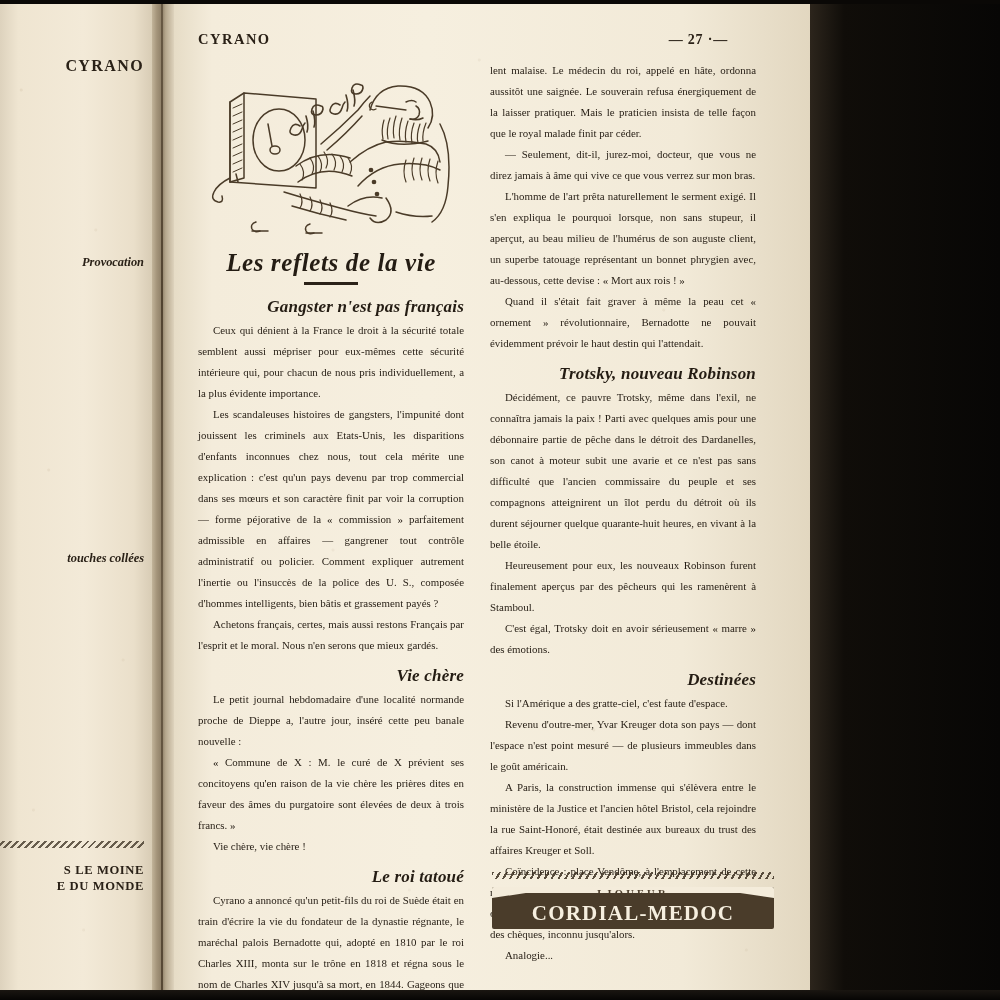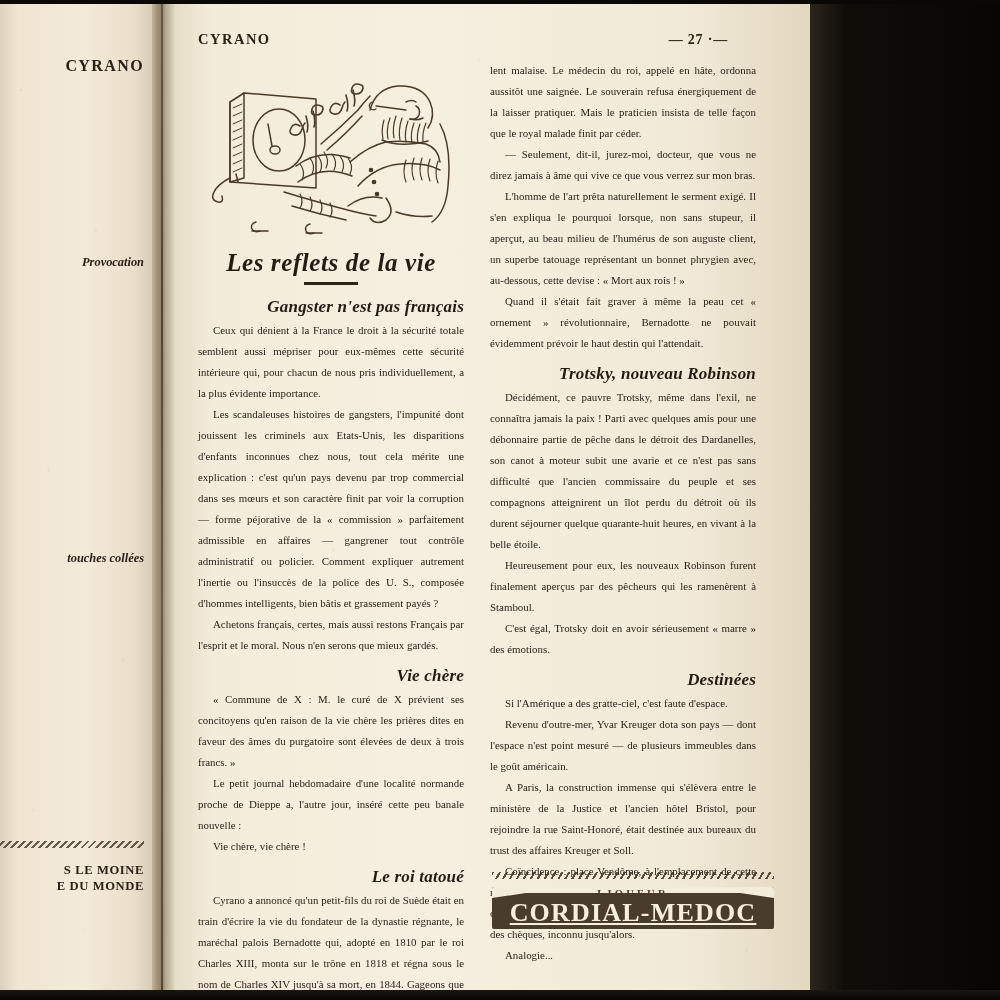--- a/index.html
+++ b/index.html
@@ -268,26 +268,25 @@
     font-size: 10.5px;
     letter-spacing: 3.2px;
     color: #4a3c2a;
     z-index: 3;
   }
   #liqueur-ad .main {
     position: absolute;
     top: 12px; left: 0; right: 0;
     text-align: center;
     font-weight: bold;
-    font-size: 26px;
+    font-size: 21px;
     letter-spacing: 1.2px;
     color: #f6efdf;
     line-height: 28px;
     z-index: 3;
-    text-decoration: underline;
   }
 </style>
 </head>
 <body>
 
 <div id="scan">
 
   <div id="left-page">
     <div class="grain"></div>
     <div id="left-col">
@@ -470,22 +469,22 @@
 
         <div class="banner">Les reflets de la vie</div>
         <div class="banner-rule"></div>
 
         <div class="sec-head">Gangster n'est pas français</div>
         <p>Ceux qui dénient à la France le droit à la sécurité totale semblent aussi mépriser pour eux-mêmes cette sécurité intérieure qui, pour chacun de nous pris individuellement, a la plus évidente importance.</p>
         <p>Les scandaleuses histoires de gangsters, l'impunité dont jouissent les criminels aux Etats-Unis, les disparitions d'enfants inconnues chez nous, tout cela mérite une explication : c'est qu'un pays devenu par trop commercial dans ses mœurs et son caractère finit par voir la corruption — forme péjorative de la « commission » parfaitement admissible en affaires — gangrener tout contrôle administratif ou policier. Comment expliquer autrement l'inertie ou l'insuccès de la police des U. S., composée d'hommes intelligents, bien bâtis et grassement payés ?</p>
         <p>Achetons français, certes, mais aussi restons Français par l'esprit et le moral. Nous n'en serons que mieux gardés.</p>
 
         <div class="sec-head">Vie chère</div>
+        <p>Le petit journal hebdomadaire d'une localité normande proche de Dieppe a, l'autre jour, inséré cette peu banale nouvelle :</p>
         <p>« Commune de X : M. le curé de X prévient ses concitoyens qu'en raison de la vie chère les prières dites en faveur des âmes du purgatoire sont élevées de deux à trois francs. »</p>
-        <p>Le petit journal hebdomadaire d'une localité normande proche de Dieppe a, l'autre jour, inséré cette peu banale nouvelle :</p>
         <p>Vie chère, vie chère !</p>
 
         <div class="sec-head">Le roi tatoué</div>
         <p>Cyrano a annoncé qu'un petit-fils du roi de Suède était en train d'écrire la vie du fondateur de la dynastie régnante, le maréchal palois Bernadotte qui, adopté en 1810 par le roi Charles XIII, monta sur le trône en 1818 et régna sous le nom de Charles XIV jusqu'à sa mort, en 1844. Gageons que le prince historien passera sous silence une anecdote cependant on ne peut plus véridique et piquante.</p>
         <p class="lastline-underline">Charles XIV, un jour, fut pris d'un vio-</p>
       </div>
 
       <div class="col">
 
         <p class="noindent">lent malaise. Le médecin du roi, appelé en hâte, ordonna aussitôt une saignée. Le souverain refusa énergiquement de la laisser pratiquer. Mais le praticien insista de telle façon que le royal malade finit par céder.</p>
@@ -494,21 +493,21 @@
         <p>Quand il s'était fait graver à même la peau cet « ornement » révolutionnaire, Bernadotte ne pouvait évidemment prévoir le haut destin qui l'attendait.</p>
 
         <div class="sec-head">Trotsky, nouveau Robinson</div>
         <p>Décidément, ce pauvre Trotsky, même dans l'exil, ne connaîtra jamais la paix ! Parti avec quelques amis pour une débonnaire partie de pêche dans le détroit des Dardanelles, son canot à moteur subit une avarie et ce n'est pas sans difficulté que l'ancien commissaire du peuple et ses compagnons atteignirent un îlot perdu du détroit où ils durent séjourner quelque quarante-huit heures, en vivant à la belle étoile.</p>
         <p>Heureusement pour eux, les nouveaux Robinson furent finalement aperçus par des pêcheurs qui les ramenèrent à Stamboul.</p>
         <p>C'est égal, Trotsky doit en avoir sérieusement « marre » des émotions.</p>
 
         <div class="sec-head">Destinées</div>
         <p>Si l'Amérique a des gratte-ciel, c'est faute d'espace.</p>
         <p>Revenu d'outre-mer, Yvar Kreuger dota son pays — dont l'espace n'est point mesuré — de plusieurs immeubles dans le goût américain.</p>
-        <p>A Paris, la construction immense qui s'élèvera entre le ministère de la Justice et l'ancien hôtel Bristol, pour rejoindre la rue Saint-Honoré, était destinée aux bureaux du trust des affaires Kreuger et Soll.</p>
+        <p>A Paris, la construction immense qui s'élèvera entre le ministère de la Justice et l'ancien hôtel Bristol, cela rejoindre la rue Saint-Honoré, était destinée aux bureaux du trust des affaires Kreuger et Soll.</p>
         <p>Coïncidence : place Vendôme, à l'emplacement de cette nouvelle construction, se trouvait, sous le Régent, la demeure du fameux financier Laro, inventeur du système des chèques, inconnu jusqu'alors.</p>
         <p>Analogie...</p>
       </div>
     </div>
 
     <div id="liqueur-ad">
       <div class="zigzag"></div>
       <div class="plate">
         <div class="sup">LIQUEUR</div>
         <div class="main">CORDIAL-MEDOC</div>

